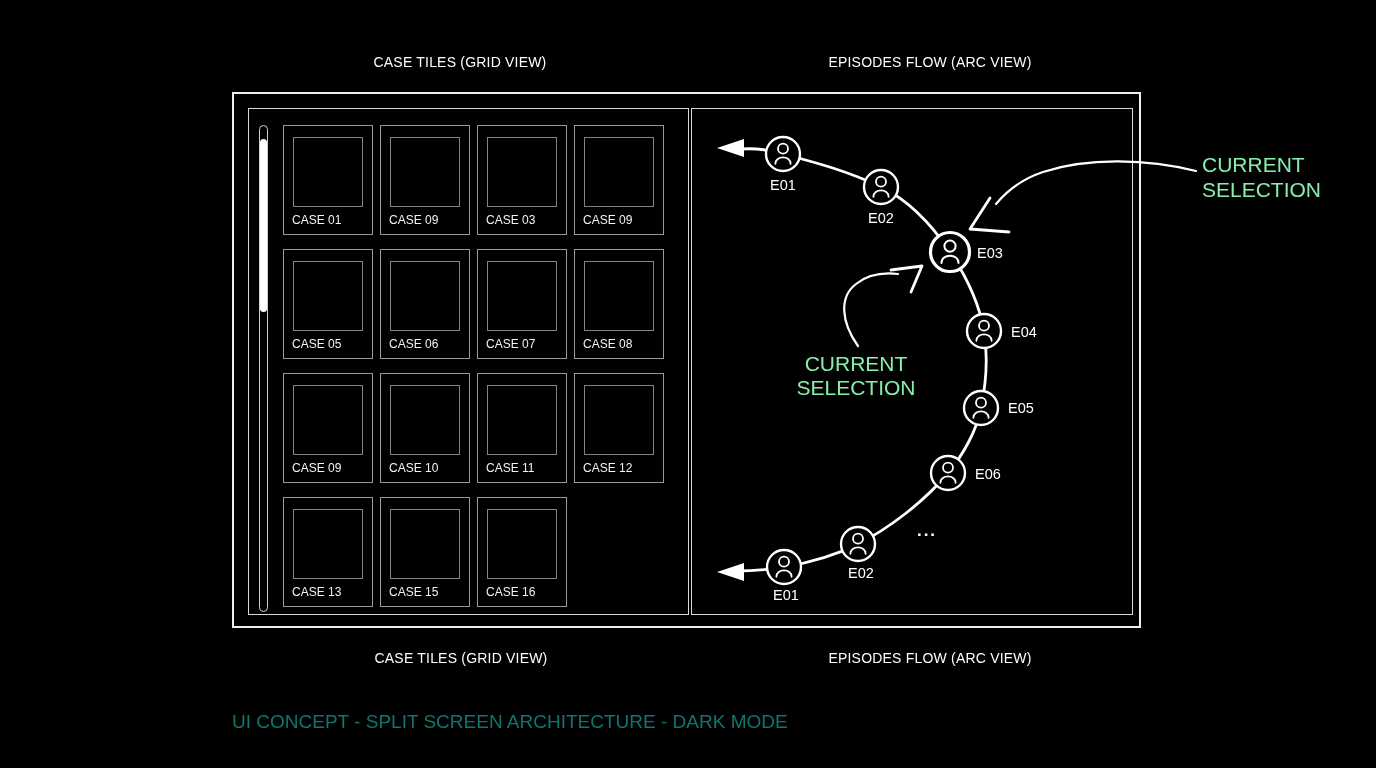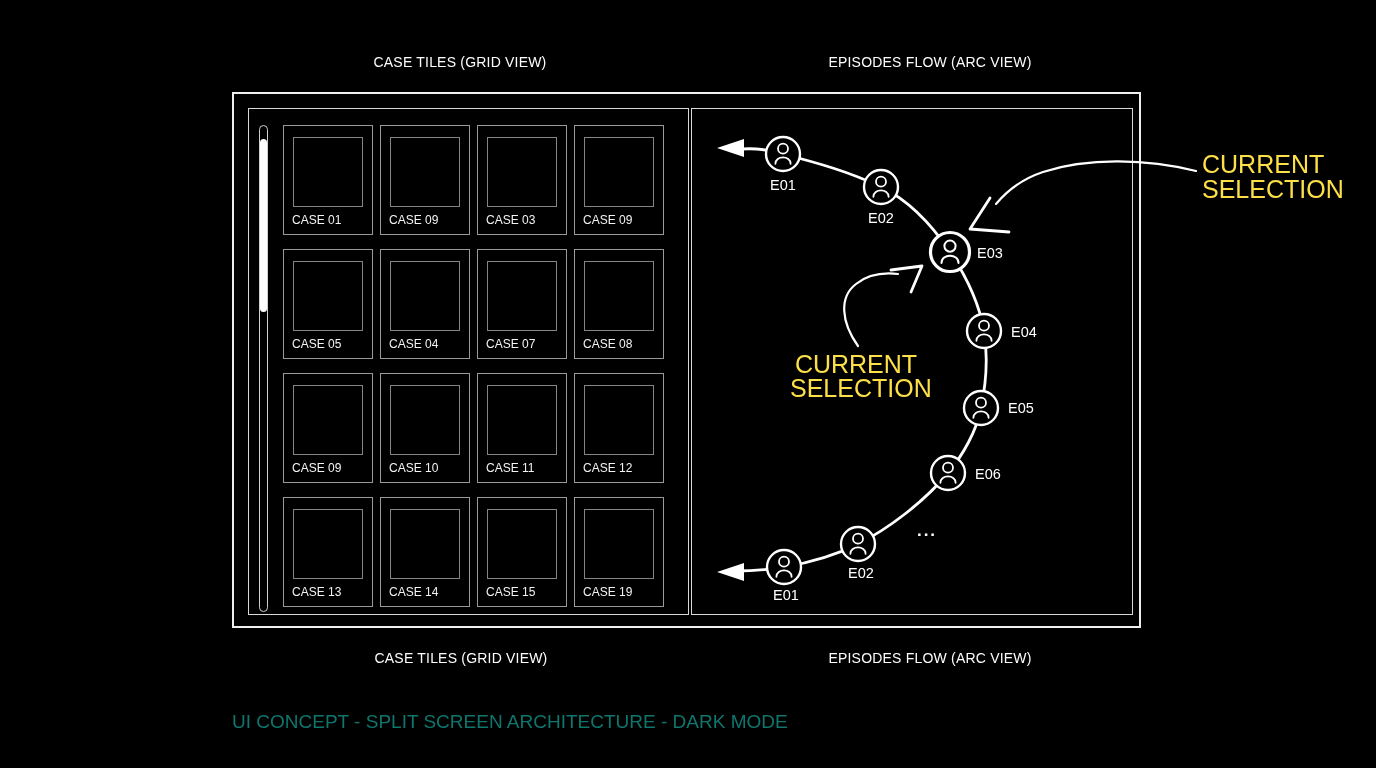--- a/index.html
+++ b/index.html
@@ -60,21 +60,21 @@
   .arcline   { fill:none; stroke:#fff; stroke-width:2.8; }
   .swoosh    { fill:none; stroke:#fff; stroke-width:2.2; stroke-linecap:round; }
   .openhead  { fill:none; stroke:#fff; stroke-width:2.8; stroke-linejoin:round; stroke-linecap:round; }
   .node-circle { fill:#000; stroke:#fff; stroke-width:2.4; }
   .node-circle.selected { stroke-width:3.2; }
   .person    { fill:none; stroke:#fff; stroke-width:1.8; stroke-linecap:round; }
   .ep-label  { fill:#fff; font-size:14.5px; font-family:"Liberation Sans", sans-serif; }
   .dots      { fill:#fff; font-size:17px; font-weight:bold; letter-spacing:2px; font-family:"Liberation Sans", sans-serif; }
 
   .sel-note {
-    position:absolute; font-size:25px; line-height:25px; color:#fde047; white-space:nowrap;
+    position:absolute; font-size:21px; line-height:25px; color:#86efac; white-space:nowrap;
   }
   .sel-note.right { left:1202px; top:152px; text-align:left; }
   .sel-note.mid   { left:790px;  top:352px; width:132px; text-align:center; line-height:24px; }
 </style>
 </head>
 <body>
 
 <div class="hdr" style="left:460px; top:54px;">CASE TILES (GRID VIEW)</div>
 <div class="hdr" style="left:930px; top:54px;">EPISODES FLOW (ARC VIEW)</div>
 
@@ -100,21 +100,21 @@
       <div class="tile">
           <div class="thumb"></div>
           <div class="tile-label">CASE 09</div>
         </div>
       <div class="tile">
           <div class="thumb"></div>
           <div class="tile-label">CASE 05</div>
         </div>
       <div class="tile">
           <div class="thumb"></div>
-          <div class="tile-label">CASE 04</div>
+          <div class="tile-label">CASE 06</div>
         </div>
       <div class="tile">
           <div class="thumb"></div>
           <div class="tile-label">CASE 07</div>
         </div>
       <div class="tile">
           <div class="thumb"></div>
           <div class="tile-label">CASE 08</div>
         </div>
       <div class="tile">
@@ -132,29 +132,25 @@
       <div class="tile">
           <div class="thumb"></div>
           <div class="tile-label">CASE 12</div>
         </div>
       <div class="tile">
           <div class="thumb"></div>
           <div class="tile-label">CASE 13</div>
         </div>
       <div class="tile">
           <div class="thumb"></div>
-          <div class="tile-label">CASE 14</div>
-        </div>
-      <div class="tile">
-          <div class="thumb"></div>
           <div class="tile-label">CASE 15</div>
         </div>
       <div class="tile">
           <div class="thumb"></div>
-          <div class="tile-label">CASE 19</div>
+          <div class="tile-label">CASE 16</div>
         </div>
     </div>
   </div>
 
   <div class="panel panel-right"></div>
 </div>
 
 <svg class="overlay" viewBox="0 0 1376 768">
 
   <path class="arcline" d="M 742 149

